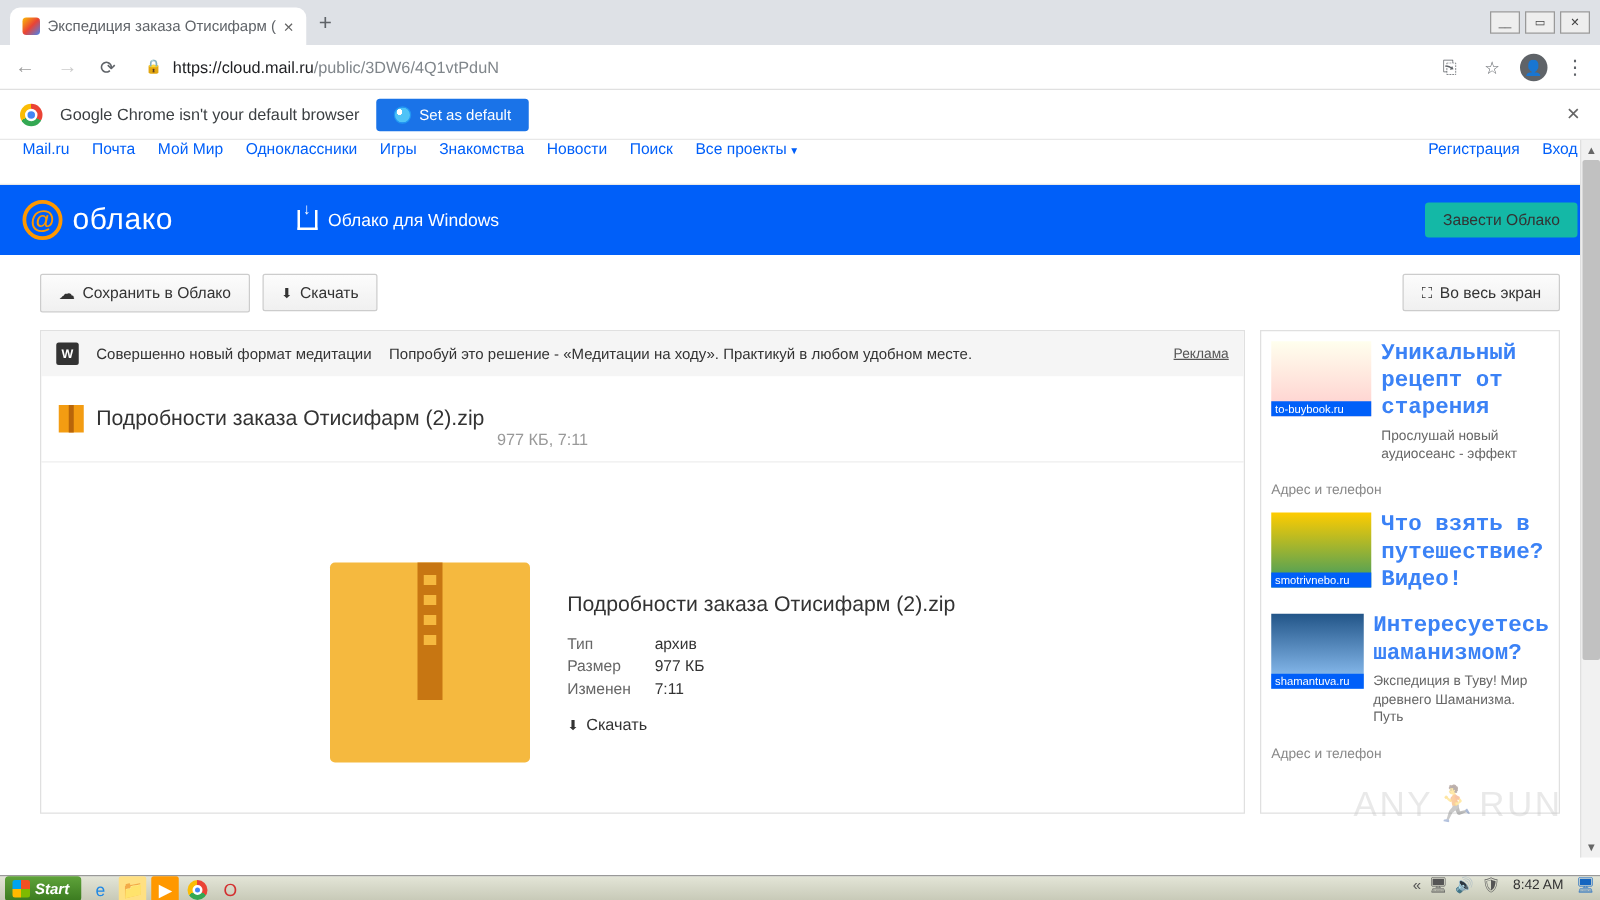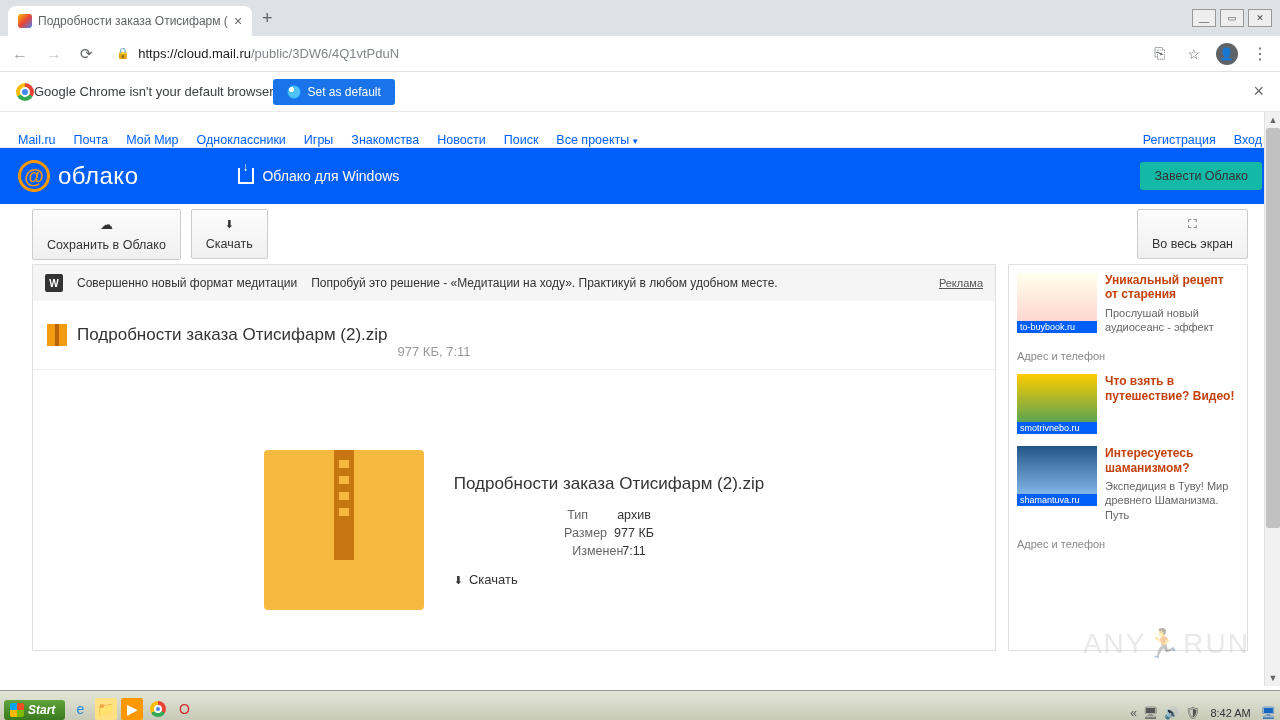--- a/index.html
+++ b/index.html
@@ -19,46 +19,46 @@
 .nav-btn.fwd { color: #ccc; }
 .reload { color: #5f6368; font-size: 15px; }
 .url-bar { flex: 1; display: flex; align-items: center; gap: 8px; padding: 4px 10px; font-size: 13px; color: #202124; }
 .lock-icon { color: #5f6368; font-size: 11px; }
 .url-host { color: #202124; }
 .url-path { color: #80868b; }
 .toolbar-icon { color: #5f6368; font-size: 14px; padding: 2px 6px; }
 .avatar-circle { width: 22px; height: 22px; border-radius: 50%; background: #5f6368; display:flex; align-items:center; justify-content:center; color:#fff; font-size:12px; }
 .menu-dots { color: #5f6368; font-size: 16px; padding: 0 4px; }
 
-.infobar { height: 40px; background: #fff; display: flex; align-items: center; padding: 0 16px; border-bottom: 1px solid #e8e8e8; font-size: 13px; color: #3c4043; }
+.infobar { height: 40px; background: #fff; display: flex; align-items: center; padding: 0 16px; gap: 14px; border-bottom: 1px solid #e8e8e8; font-size: 13px; color: #3c4043; }
 .chrome-icon { width: 18px; height: 18px; border-radius: 50%; background: conic-gradient(#ea4335 0 120deg,#34a853 120deg 240deg,#fbbc04 240deg 360deg); position: relative; }
 .chrome-icon::after { content:''; position:absolute; inset:4px; background:#4285f4; border-radius:50%; border:2px solid #fff; }
 .set-default-btn { background: #1a73e8; color: #fff; border: none; border-radius: 3px; padding: 6px 14px; font-size: 12px; display:flex; align-items:center; gap:6px; cursor:pointer; }
 .globe { width:14px; height:14px; border-radius:50%; background: radial-gradient(circle at 30% 30%, #fff 0 20%, #4fc3f7 20% 100%); border:1px solid #2196f3; }
 .infobar-close { margin-left: auto; color: #666; font-size: 18px; cursor:pointer; }
 
 
-.mailru-nav { height: 36px; background: #fff; display: flex; align-items: flex-end; padding: 0 18px; gap: 18px; font-size: 12.5px; border-bottom: 1px solid #e8e8e8; }
+.mailru-nav { height: 36px; background: #fff; display: flex; align-items: flex-start; padding: 0 18px; gap: 18px; font-size: 12.5px; border-bottom: 1px solid #e8e8e8; }
 .mailru-nav a { color: #005ff9; text-decoration: none; cursor:pointer; }
 .mailru-nav .spacer { flex: 1; }
 .dropdown-arrow { font-size: 8px; color: #005ff9; margin-left: 2px; }
 
 
 .cloud-header { height: 56px; background: #005ff9; display: flex; align-items: center; padding: 0 18px; gap: 100px; }
 .cloud-logo { display: flex; align-items: center; gap: 8px; color: #fff; }
 .at-icon { width: 32px; height: 32px; border: 3px solid #ff9800; border-radius: 50%; position: relative; display:flex; align-items:center; justify-content:center; color:#ff9800; font-size:20px; font-weight:bold; }
 .cloud-word { font-size: 24px; font-weight: 300; letter-spacing: 0.5px; }
 .cloud-dl { display: flex; align-items: center; gap: 8px; color: #fff; font-size: 14px; cursor:pointer; }
 .dl-icon-sq { width: 16px; height: 16px; border: 2px solid #fff; border-top: none; position: relative; }
 .dl-icon-sq::before { content:'↓'; position:absolute; top:-8px; left:2px; color:#fff; font-size:12px; }
 .yellow-btn { margin-left: auto; background: #14b8a6; color: #333; border: none; border-radius: 3px; padding: 7px 14px; font-size: 12.5px; cursor:pointer; }
 
 
 .action-bar { height: 60px; display: flex; align-items: center; padding: 0 32px; gap: 10px; }
-.action-btn { background: linear-gradient(#fcfcfc,#f0f0f0); border: 1px solid #ccc; border-radius: 2px; padding: 7px 14px; font-size: 12.5px; color: #333; display:flex; align-items:center; gap:6px; cursor:pointer;flex-direction:column; }
+.action-btn { background: linear-gradient(#fcfcfc,#f0f0f0); border: 1px solid #ccc; border-radius: 2px; padding: 7px 14px; font-size: 12.5px; color: #333; display:flex; align-items:center; gap:6px; cursor:pointer; }
 .action-bar .spacer { flex: 1; }
 .icon-cloud::before { content:'☁'; color:#333; font-size:13px; }
 .icon-dl::before { content:'⬇'; font-size:11px; }
 .icon-full::before { content:'⛶'; font-size:12px; }
 
 
 .content { display: flex; padding: 0 32px; gap: 12px; }
 .main-col { flex: 1; border: 1px solid #e0e0e0; }
 .ad-strip { height: 36px; background: #f5f5f5; display: flex; align-items: center; padding: 0 12px; gap: 14px; font-size: 12px; color: #333; }
 .ad-badge { width: 18px; height: 18px; background: #333; color: #fff; font-size: 10px; font-weight: bold; display:flex; align-items:center; justify-content:center; border-radius:2px; }
@@ -67,58 +67,58 @@
 .zip-badge-sm { width: 20px; height: 22px; background: #f39c12; position: relative; }
 .zip-badge-sm::before { content:''; position:absolute; left:8px; top:0; width:4px; height:22px; background:#b8650a; }
 .file-title { font-size: 17px; color: #333; }
 .file-meta-sm { color: #999; font-size: 13px; margin-top: 33px; }
 .file-body { display: flex; align-items: center; justify-content: center; padding: 80px 20px 40px; gap: 30px; }
 .zip-big { width: 160px; height: 160px; background: #f5b93f; position: relative; border-radius: 4px; }
 .zip-zipper { position: absolute; left: 70px; top: 0; width: 20px; height: 110px; background: #c77612; }
 .zip-zipper::after { content:''; position:absolute; left:5px; top:10px; width:10px; height:8px; background:#f5b93f; box-shadow: 0 16px 0 #f5b93f, 0 32px 0 #f5b93f, 0 48px 0 #f5b93f; }
 .file-details { font-size: 13px; color: #333; }
 .file-details .fname { font-size: 17px; margin-bottom: 14px; }
-.detail-row { display: flex; margin-bottom: 4px; font-size: 12.5px; justify-content: center; }
+.detail-row { display: flex; gap: 20px; margin-bottom: 4px; font-size: 12.5px; }
 .detail-row .lbl { width: 50px; color: #666; }
 .dl-link { margin-top: 14px; display:flex; align-items:center; gap:6px; font-size:13px; color:#333; cursor:pointer; }
 
 
 .side-col { width: 240px; border: 1px solid #e0e0e0; padding: 8px; display: flex; flex-direction: column; gap: 12px; font-size: 12px; }
 .ad-block { display: flex; gap: 8px; }
 .ad-img { width: 80px; height: 60px; background: #ddd; position: relative; font-size:9px; }
 .ad-img-cap { position:absolute; bottom:0; left:0; right:0; background:#005ff9; color:#fff; padding:1px 3px; font-size:9px; }
 .ad-txt { flex: 1; }
-.ad-title { font-weight: bold; color: #c2410c; font-size: 12px; line-height: 1.2; margin-bottom: 4px; }
+.ad-title { font-weight: bold; color: #3b82f6; font-size: 18px; line-height: 1.2; margin-bottom: 4px; font-family: Liberation Mono, monospace; }
 .ad-desc { color: #666; font-size: 11px; line-height: 1.3; }
 .ad-addr { color: #888; font-size: 11px; margin-top: 4px; }
 
 
 .vscroll { position: absolute; right: 0; top: 112px; width: 16px; height: 574px; background: #f1f1f1; border-left:1px solid #e0e0e0; }
 .vscroll-thumb { position: absolute; top: 16px; width: 14px; left:1px; height: 400px; background: #c1c1c1; border-radius: 2px; }
 .vscroll-up, .vscroll-down { position:absolute; width:16px; height:16px; font-size:9px; color:#666; text-align:center; line-height:16px; }
 .vscroll-up{top:0;} .vscroll-down{bottom:0;}
 
 
-.taskbar { position: absolute; bottom: 0; left: 0; right: 0; height: 30px; background: linear-gradient(#e3e5d7,#c8cab8); display: flex; align-items: flex-end; padding: 0 4px; gap: 4px; border-top:1px solid #999; }
+.taskbar { position: absolute; bottom: 0; left: 0; right: 0; height: 20px; background: linear-gradient(#e3e5d7,#c8cab8); display: flex; align-items: flex-start; padding: 0 4px; gap: 4px; border-top:1px solid #999; }
 .start-btn { background: linear-gradient(#5fa33a,#3a7a1f); color: #fff; padding: 3px 10px 3px 6px; border-radius: 3px; font-size: 12px; font-weight: bold; font-style: italic; display:flex; align-items:center; gap:4px; cursor:pointer; }
 .win-flag { width:14px; height:14px; background: conic-gradient(#f25022 0 90deg,#7fba00 90deg 180deg,#ffb900 180deg 270deg,#00a4ef 270deg 360deg); border-radius:2px; }
 .task-icon { width: 22px; height: 22px; border-radius: 2px; display:flex; align-items:center; justify-content:center; font-size:14px; cursor:pointer; }
 .tray { margin-left: auto; display: flex; align-items: center; gap: 6px; font-size: 11px; color: #333; }
 .tray-icon { font-size: 12px; color: #555; }
 .clock { font-size: 11px; padding: 0 4px; }
 
 .watermark { position:absolute; right:30px; bottom:60px; font-size:28px; color:rgba(200,200,200,0.4); font-weight:300; letter-spacing:2px; pointer-events:none; }
 </style>
 </head>
 <body>
 
 <div class="browser-chrome">
   <div class="tab">
     <span class="tab-favicon"></span>
-    <span>Подробности заказа Отисифарм (</span>
+    <span>Экспедиция заказа Отисифарм (</span>
     <span class="tab-close">×</span>
   </div>
   <span class="new-tab-btn">+</span>
   <div class="window-controls">
     <div class="win-btn">__</div>
     <div class="win-btn">▭</div>
     <div class="win-btn">✕</div>
   </div>
 </div>
 

